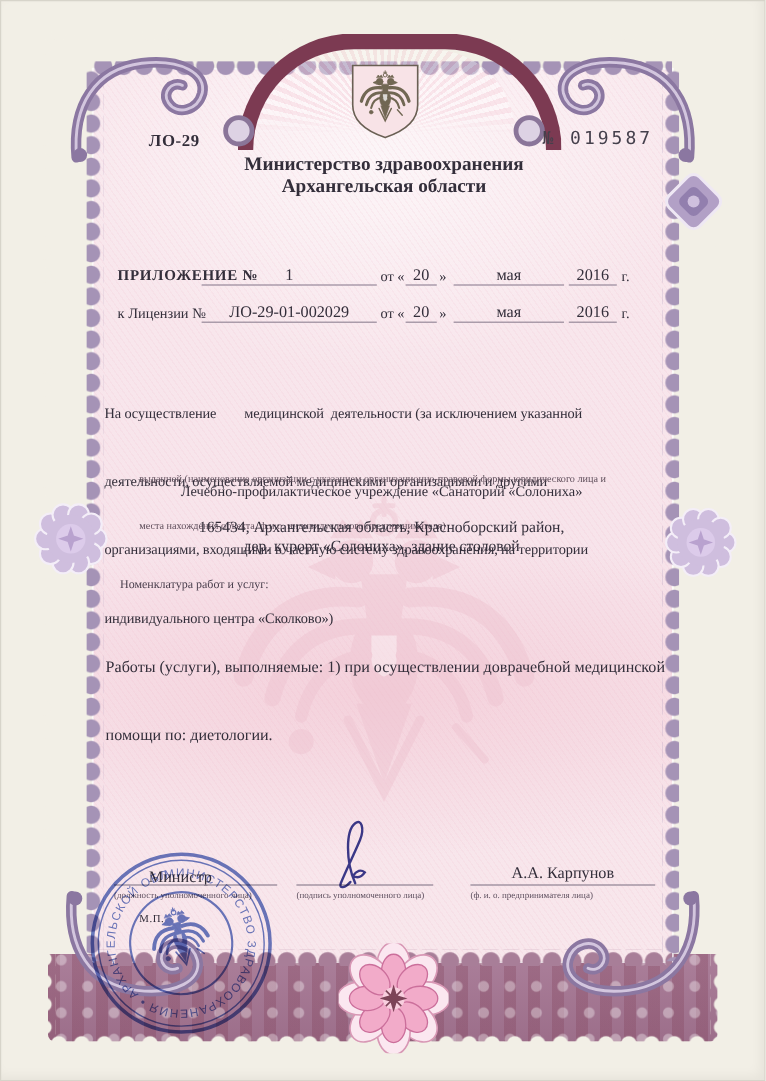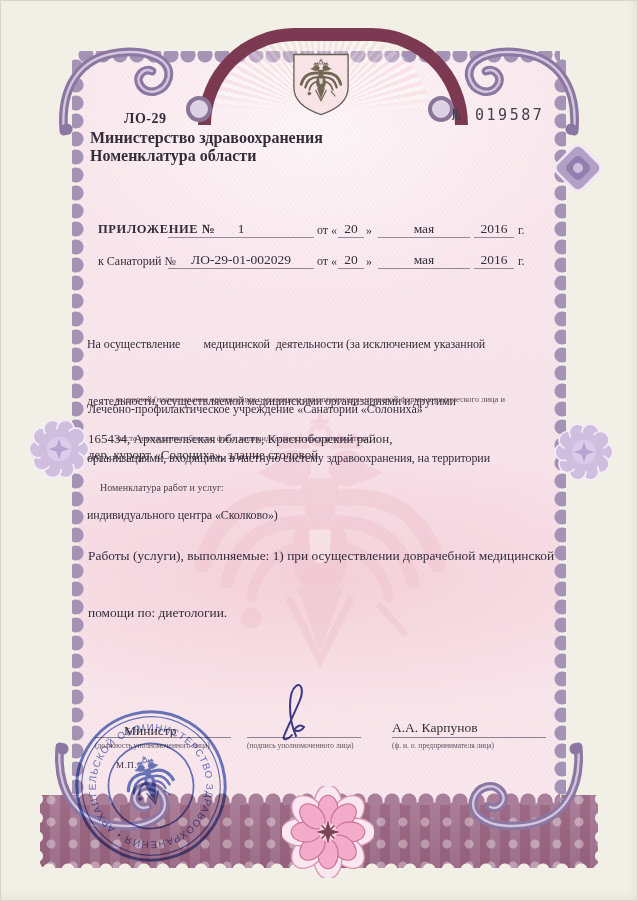--- a/index.html
+++ b/index.html
@@ -58,21 +58,21 @@
   .arch-rays { position:absolute; left:211px; top:41px; width:218px; height:70px;
     border-radius:109px 109px 0 0; opacity:.55;
     background:repeating-conic-gradient(from -80deg at 50% 102%, rgba(255,255,255,.65) 0 2.5deg, rgba(246,205,216,.6) 2.5deg 5deg);
     -webkit-mask:linear-gradient(#000 75%, transparent); mask:linear-gradient(#000 75%, transparent); }
   .scroll { position:absolute; width:18px; height:18px; border-radius:50%;
     border:4px solid #8a7599; background:#ddd2e4; }
   .ornament { position:absolute; }
   
   .t { position:absolute; white-space:pre; }
   .bold { font-weight:bold; }
-  .center { }
+  .center { text-align:center; }
   .blank { position:absolute; border-bottom:1px solid #97899a; text-align:center;
     font-size:13.5px; height:17px; line-height:17px; }
   .note { position:absolute; font-size:7.5px; color:#5f5160; text-align:left; white-space:pre; }
   .sig-line { position:absolute; border-bottom:1px solid #8f8292; height:0; }
   .small-print { font-size:8.5px; line-height:13px; color:#5c4b58; }
   
   .stamp { position:absolute; left:72px; top:707px; width:158px; height:158px;
     color:#4a63ba; opacity:.82; mix-blend-mode:multiply; transform:rotate(-14deg); }
   .signature-svg { position:absolute; left:252px; top:680px; width:80px; height:62px;
     mix-blend-mode:multiply; }
@@ -223,32 +223,32 @@
   <svg class="emblem" viewBox="0 0 80 78">
     <path d="M8 3 H72 V42 C72 58 58 68 40 74 C22 68 8 58 8 42 Z" fill="#f8e3e7" stroke="#6a6054" stroke-width="1.6"></path>
     <g style="color:#716753">
         <use href="#eagle" x="10" y="7" width="60" height="60"></use>
       </g>
   </svg>
 
   <div class="t bold" style="left:124px;top:111px;font-size:14px;letter-spacing:.5px">ЛО-29</div>
   <div class="t" style="left:452px;top:106px;font-size:15px;letter-spacing:2.5px;font-family:'DejaVu Sans Mono',monospace;color:#45404c">№ 019587</div>
   <div class="t bold center" style="left:90px;top:129px;width:460px;font-size:16px">Министерство здравоохранения</div>
-  <div class="t bold center" style="left:90px;top:147px;width:460px;font-size:16px">Номенклатура области</div>
+  <div class="t bold center" style="left:90px;top:147px;width:460px;font-size:16px">Архангельская области</div>
 
   <div class="t bold" style="left:98px;top:222px;font-size:12.5px;letter-spacing:.6px">ПРИЛОЖЕНИЕ №</div>
   <div class="blank" style="left:168px;top:220px;width:146px">1</div>
   <div class="t" style="left:317px;top:223px;font-size:12px">от «</div>
   <div class="blank" style="left:338px;top:220px;width:26px">20</div>
   <div class="t" style="left:366px;top:223px;font-size:12px">»</div>
   <div class="blank" style="left:378px;top:220px;width:92px">мая</div>
   <div class="blank" style="left:474px;top:220px;width:40px">2016</div>
   <div class="t" style="left:518px;top:223px;font-size:12px">г.</div>
 
-  <div class="t" style="left:98px;top:254px;font-size:12px">к Санаторий №</div>
+  <div class="t" style="left:98px;top:254px;font-size:12px">к Лицензии №</div>
   <div class="blank" style="left:168px;top:251px;width:146px">ЛО-29-01-002029</div>
   <div class="t" style="left:317px;top:254px;font-size:12px">от «</div>
   <div class="blank" style="left:338px;top:251px;width:26px">20</div>
   <div class="t" style="left:366px;top:254px;font-size:12px">»</div>
   <div class="blank" style="left:378px;top:251px;width:92px">мая</div>
   <div class="blank" style="left:474px;top:251px;width:40px">2016</div>
   <div class="t" style="left:518px;top:254px;font-size:12px">г.</div>
 
   <div class="t" style="left:87px;top:297px;font-size:12px;line-height:19px;letter-spacing:-.1px">
     <div>На осуществление        медицинской  деятельности (за исключением указанной</div>

